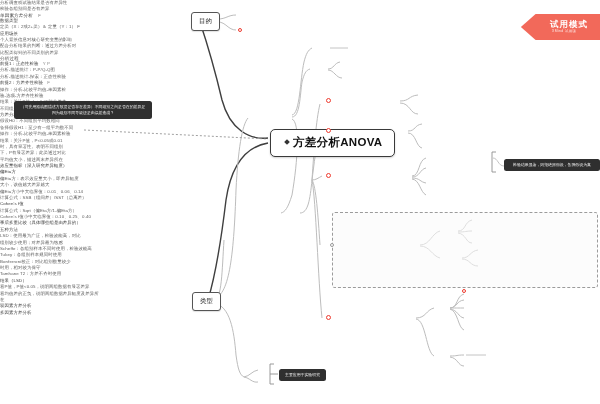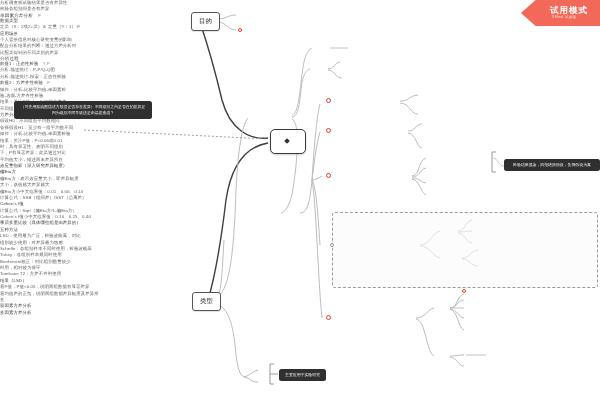--- a/index.html
+++ b/index.html
@@ -66,21 +66,21 @@
   }
 
   
   .dashbox{
     position:absolute;border:1px dashed #9b9b9b;border-radius:3px;
     background:rgba(250,250,250,.55);
   }
 
   
   .badge{
-    position:absolute;right:0;top:0;width:92px;height:26px;
+    position:absolute;right:0;top:14px;width:92px;height:26px;
     color:#fff;
   }
   .badge .shape{
     position:absolute;inset:0;
     background:#f2695a;
     clip-path:polygon(14% 50%, 30% 0%, 100% 0%, 100% 100%, 30% 100%);
   }
   .badge .t1{
     position:absolute;left:42px;top:5px;
     font-size:8.5px;font-weight:bold;letter-spacing:1px;
@@ -173,21 +173,21 @@
 
   <div class="dashbox" style="left:332px;top:212px;width:264px;height:74px;"></div>
 
   <div class="badge">
     <div class="shape"></div>
     <div class="t1">试用模式</div>
     <div class="t2">XMind 试用版</div>
   </div>
 
   <div class="node root">
-    <span class="bullet"></span>
+    <span class="bullet"></span><span>方差分析ANOVA</span>
   </div>
 
   <div class="node note" style="left:14px;top:101px;width:138px;">（可先用路线图描述方数据是否存在差异）不同组别之间是否在的差异是因为组别不同导致还是由误差造成？</div>
   <svg class="lines">
     <path d="M84,130 L268,139" fill="none" stroke="#888" stroke-width=".8" stroke-dasharray="2,2"></path>
   </svg>
 
   <div class="node boxnode" style="left:191px;top:12px;">
     <span>目的</span>
   </div>

